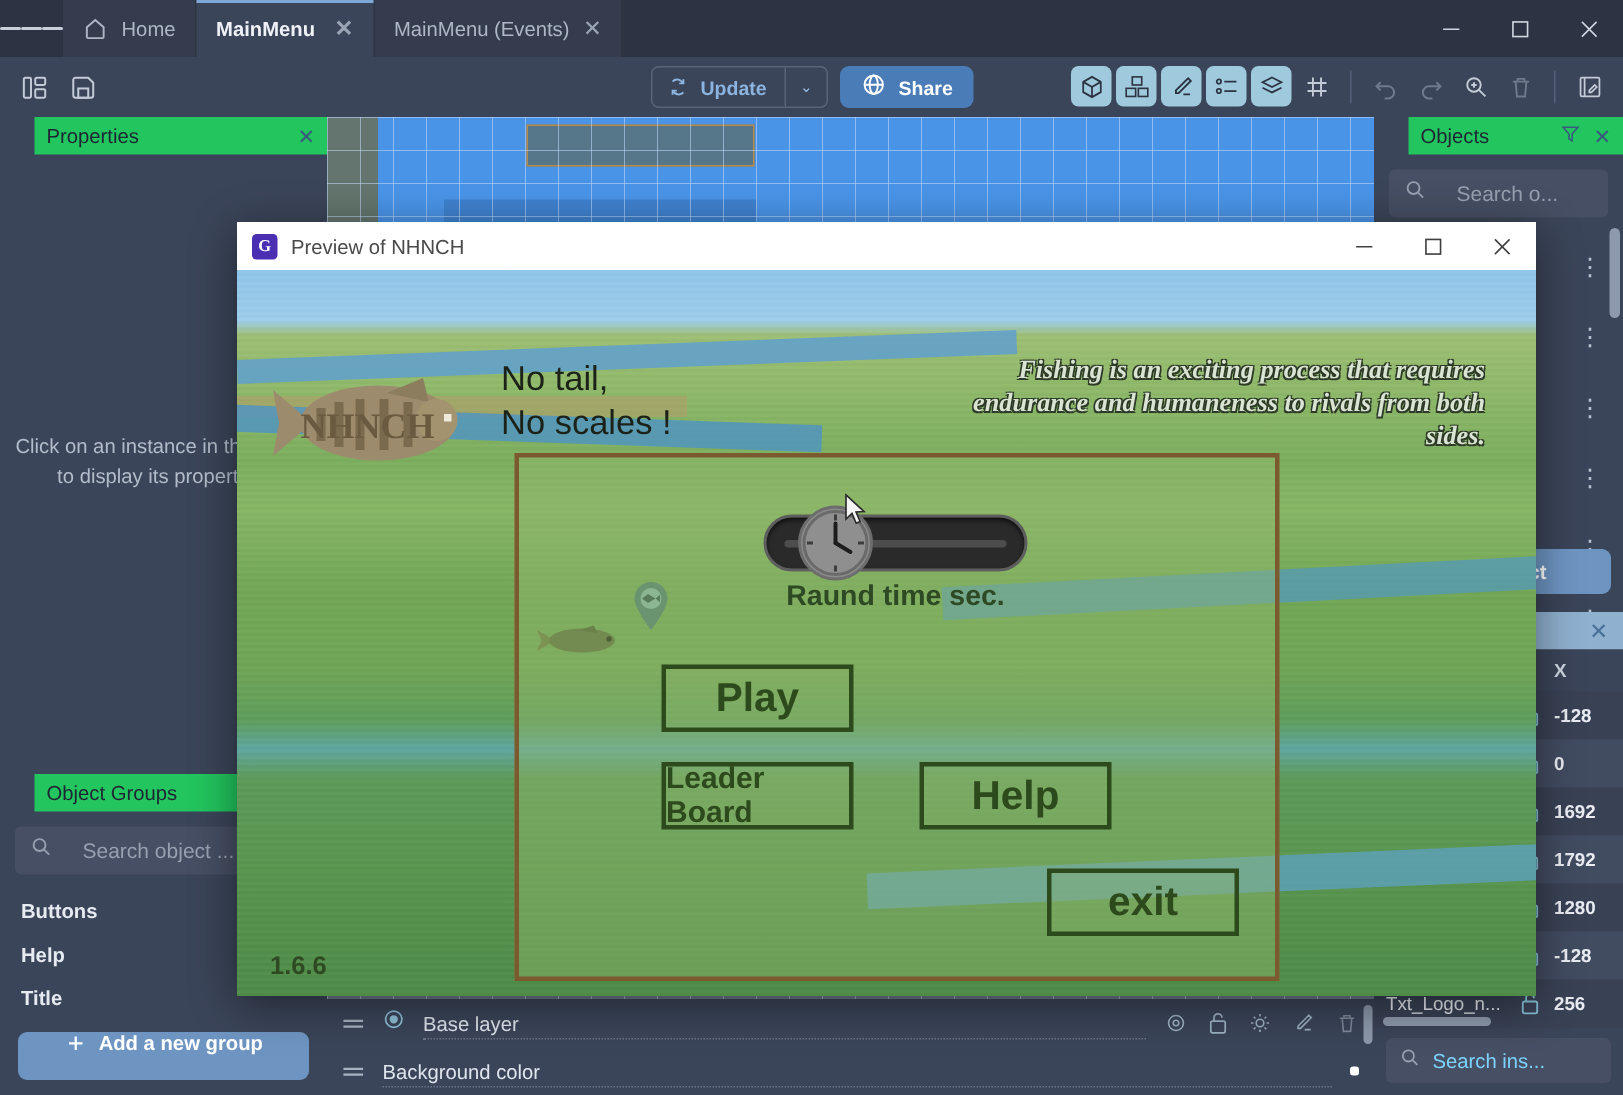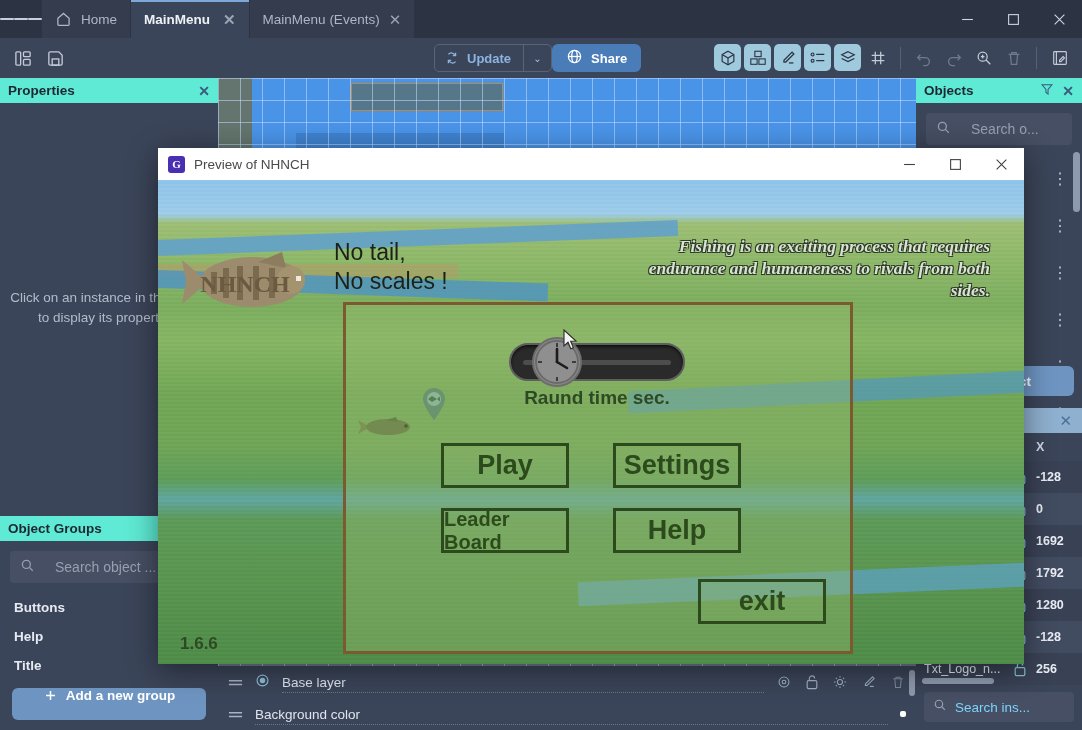--- a/index.html
+++ b/index.html
@@ -31,21 +31,21 @@
   .winbtns { margin-left:auto; display:flex; }
   .winbtn { width:46px; display:flex; align-items:center; justify-content:center; color:#cfd6e0; font-size:15px; cursor:pointer; }
 
   
   .toolbar {
     position:absolute; left:0; top:38px; width:1082px; height:40px;
     background:#3b4559; display:flex; align-items:center; padding:0 9px;
   }
   .tbicon { width:28px; height:28px; display:flex; align-items:center; justify-content:center;
             color:#c3cbd8; cursor:pointer; margin-right:4px; }
-  .tb-center { position:absolute; left:434px; top:6px; display:flex; align-items:center; gap:0; }
+  .tb-center { position:absolute; left:434px; top:6px; display:flex; align-items:center; gap:8px; }
   .updbtn {
     display:flex; align-items:center; height:28px; border:1px solid #5a6478; border-radius:5px;
     overflow:hidden; background:transparent; cursor:pointer;
   }
   .updbtn .lbl { color:#8cb4e0; font-size:13px; font-weight:bold; padding:0 12px 0 7px; }
   .updbtn .ic { padding-left:9px; color:#8cb4e0; display:flex; align-items:center; }
   .updbtn .caret { border-left:1px solid #5a6478; width:28px; display:flex; align-items:center;
                    justify-content:center; color:#9ec1e8; font-size:10px; height:100%; }
   .sharebtn {
     display:flex; align-items:center; gap:8px; height:28px; padding:0 14px;
@@ -72,22 +72,22 @@
   .grid-grey { position:absolute; left:0; top:0; width:34px; height:160px; background:#63756e; }
   .sel-box { position:absolute; left:133px; top:5px; width:152px; height:28px;
              background:rgba(90,110,105,.75); border:1px solid #b98b4a; }
   .dark-band { position:absolute; left:78px; top:55px; width:208px; height:33px; background:rgba(40,90,150,.30); }
   .canvas-scroll-v { position:absolute; right:0; top:74px; width:7px; height:118px; background:#97a4b8; border-radius:4px; }
   .canvas-scroll-h { position:absolute; left:0; bottom:2px; height:7px; width:338px; background:#97a4b8; border-radius:4px; }
   .canvas-ghost-text { position:absolute; left:440px; top:2px; font-size:11px; color:#5d7fa8; font-style:italic; }
 
   
   .panel-head {
-    height:25px; background:#5eead4; display:flex; align-items:center;
-    padding:0 8px; color:#1f2633; font-size:13.5px; font-weight:bold;
+    height:25px; background:#22c55e; display:flex; align-items:center;
+    padding:0 8px; color:#1f2633; font-size:13.5px; font-weight:normal;margin-left:23px;
   }
   .panel-head .spacer { margin-left:auto; }
   .panel-head .ph-ic { color:#395a7c; font-size:14px; cursor:pointer; margin-left:8px; }
   .props {
     position:absolute; left:0; top:78px; width:218px; height:438px; background:#3b4559;
   }
   .props-msg {
     position:absolute; left:0; top:210px; width:218px; text-align:center;
     color:#b3bccb; font-size:13.5px; line-height:20px; padding:0 10px;
   }
@@ -733,21 +733,20 @@
                 <path d="M23 4v4M23 38v4M4 23h4M38 23h4"></path>
               </g>
               <path d="M23 23 L23 10" stroke="#1c1c1c" stroke-width="2.6" stroke-linecap="round"></path>
               <path d="M23 23 L33 29" stroke="#1c1c1c" stroke-width="2.6" stroke-linecap="round"></path>
             </svg>
           </div>
           <div class="slider-label">Raund time sec.</div>
         </div>
 
         <div class="gbtn play">Play</div>
-        <div class="gbtn settings">Settings</div>
         <div class="gbtn leader">Leader Board</div>
         <div class="gbtn help">Help</div>
         <div class="gbtn exit">exit</div>
       </div>
 
       <div class="version">1.6.6</div>
 
       <div class="cursor-arrow">
         <svg width="15" height="22" viewBox="0 0 15 22">
           <path d="M1 1 L1 17 L5 13.2 L7.8 19.8 L10.4 18.7 L7.7 12.3 L13 12 Z" fill="#f4f4f4" stroke="#2a2a2a" stroke-width="1.1"></path>

